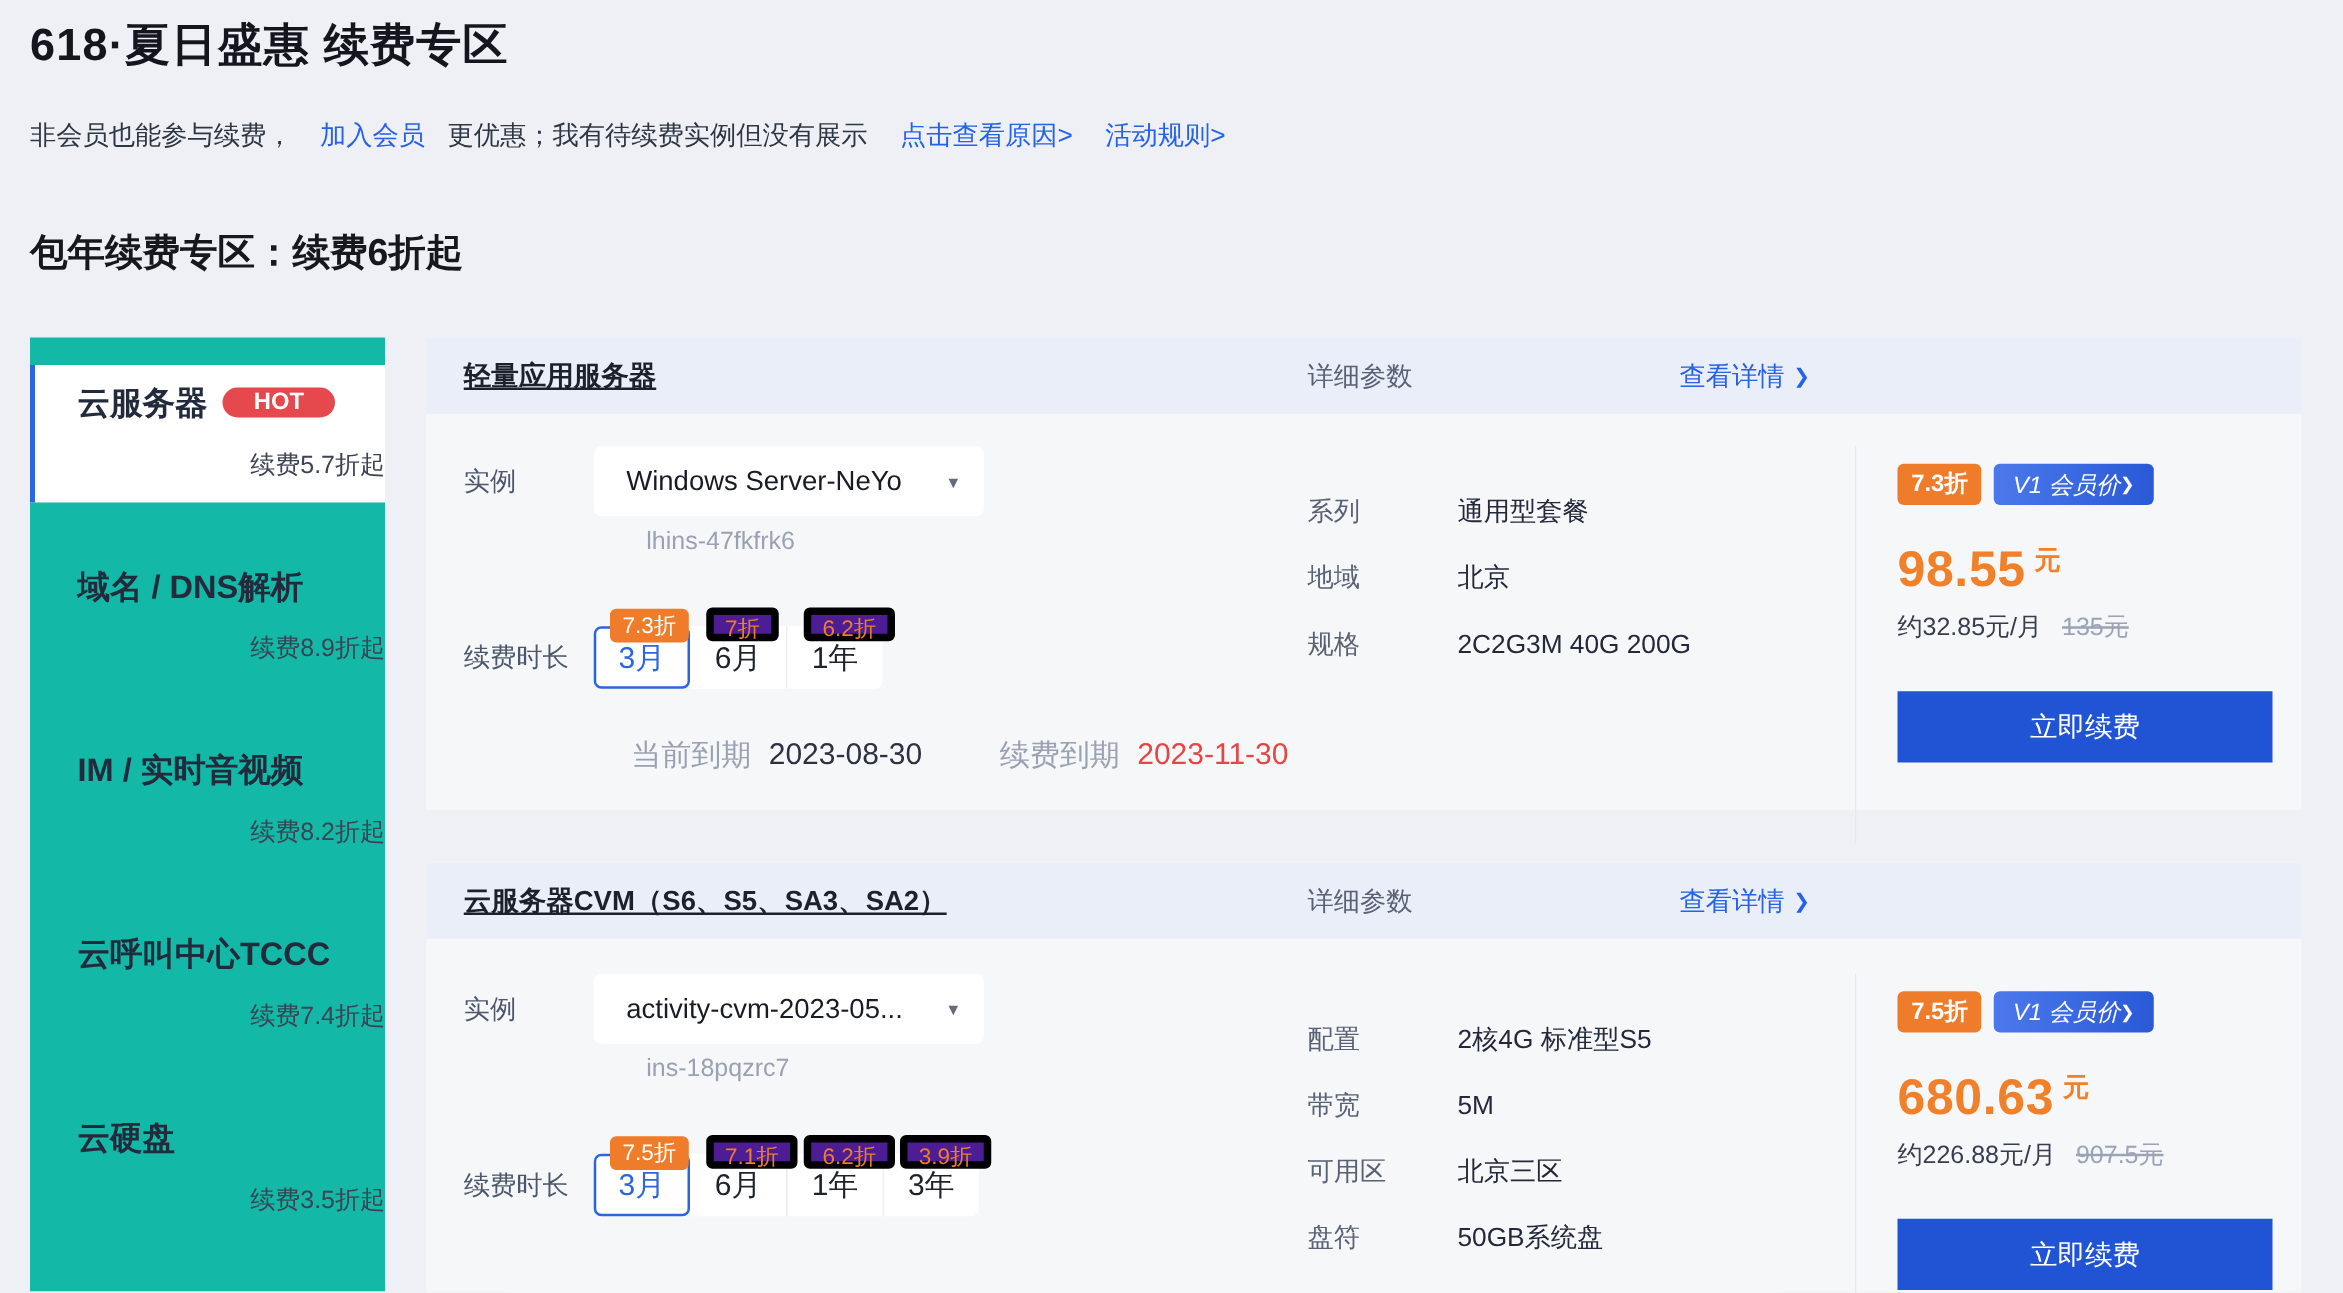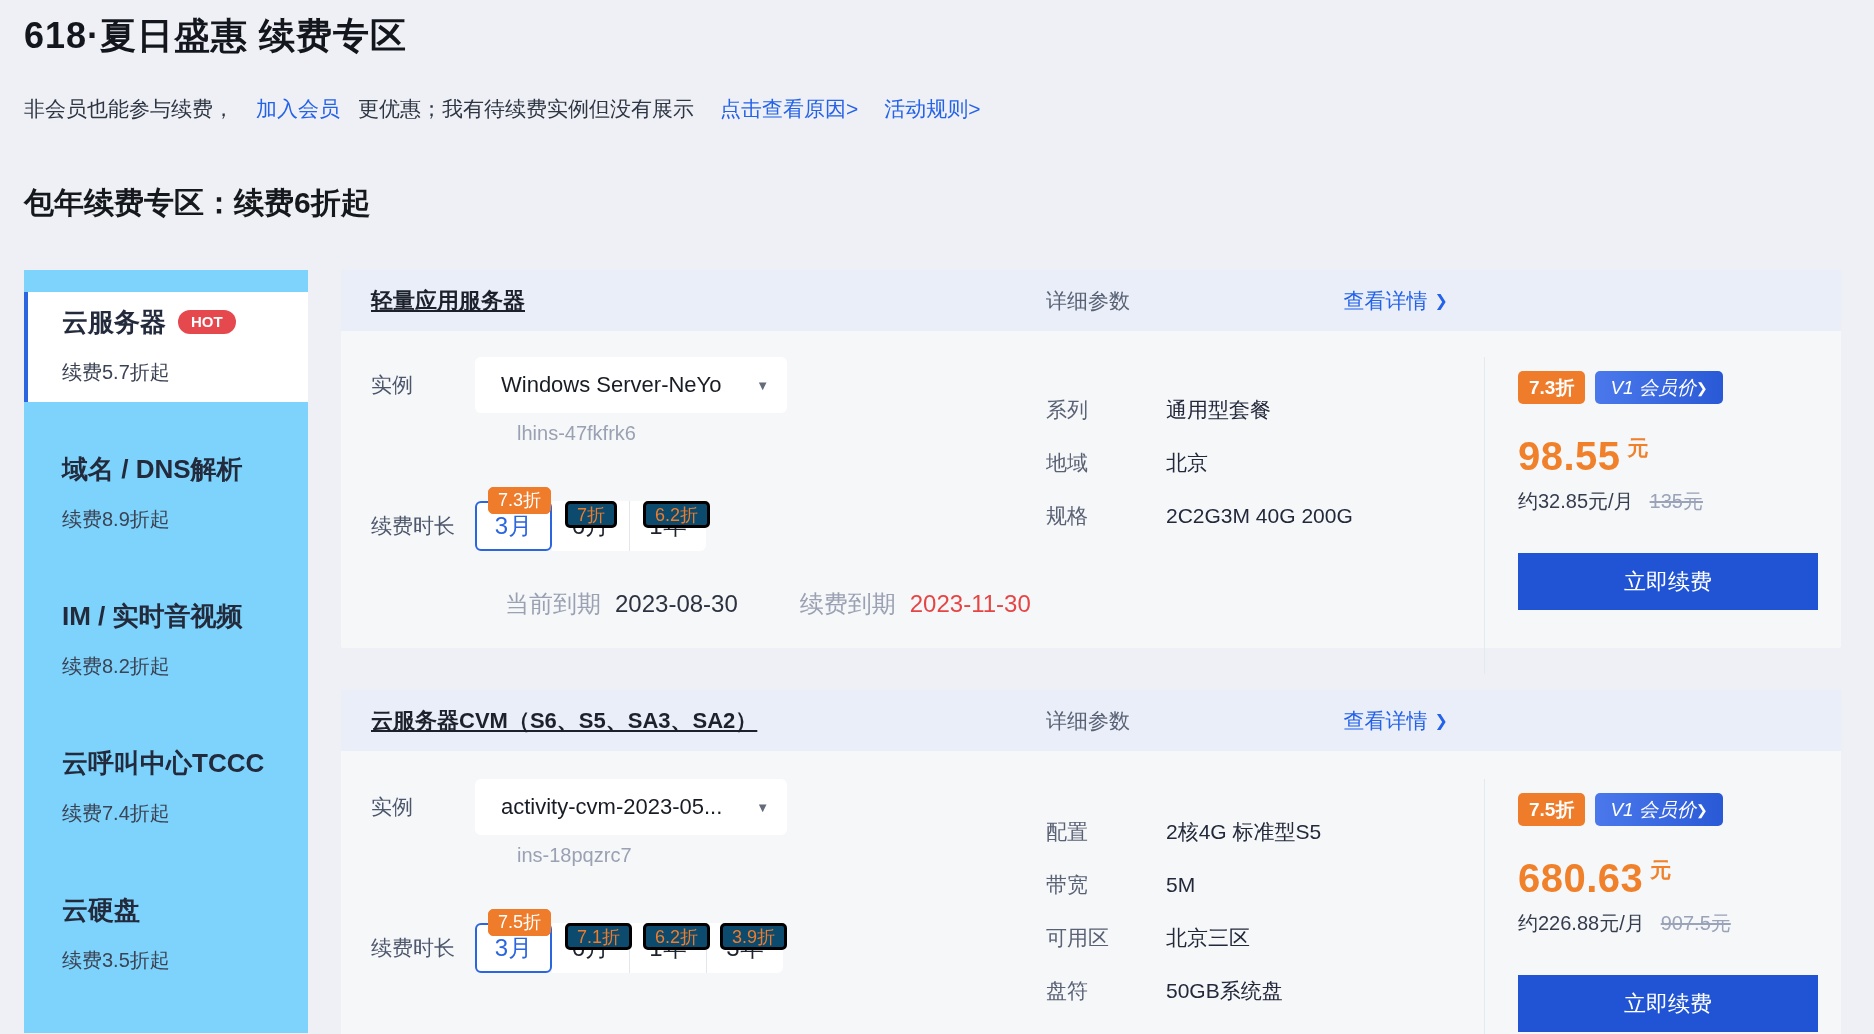--- a/index.html
+++ b/index.html
@@ -13,26 +13,26 @@
   .subtitle .lnk { color:#2462e8; text-decoration:none; font-weight:500; cursor:pointer; }
   .lnk-join { margin:0 18px 0 22px; }
   .lnk-reason { margin-left:26px; }
   .lnk-rules { margin-left:26px; }
   .h2 { margin-top:62px; font-size:30px; font-weight:bold; color:#15181d; line-height:37px; }
 
   
   .content { margin-top:49px; display:flex; gap:33px; align-items:stretch; height:763px; }
 
   
-  .sidebar { width:284px; flex-shrink:0; background:#7dd3fc; padding-top:22px; height:100%; }
+  .sidebar { width:284px; flex-shrink:0; background:#14b8a6; padding-top:22px; height:100%;text-align:right; }
   .side-item { position:relative; height:110px; margin-bottom:37px; padding:14px 0 0 38px; cursor:pointer; }
   .side-item.selected { background:#ffffff; border-left:4px solid #2b65e0; padding-left:34px; }
   .side-title { font-size:26px; font-weight:bold; color:#222a3c; line-height:32px; display:flex; align-items:center; }
   .side-sub { margin-top:22px; font-size:20px; color:#3c4354; line-height:24px; }
-  .hot { display:inline-block; margin-left:12px; background:#e5484d; color:#fff; font-size:15px; font-weight:bold; line-height:15px; padding:4px 13px 5px; border-radius:12px; }
+  .hot { display:inline-block; margin-left:12px; background:#e5484d; color:#fff; font-size:19px; font-weight:bold; line-height:15px; padding:4px 25px 5px; border-radius:12px; }
 
   
   .cards { flex:1; display:flex; flex-direction:column; gap:42px; }
   .card { background:#f6f7f9; border-radius:2px; height:378px; flex-shrink:0; }
   .card-header { position:relative; height:61px; background:#e9eef8; display:flex; align-items:center; padding-left:30px;text-decoration:underline; }
   .card-title { font-size:22px; font-weight:bold; color:#1c212c; }
   .params-header { position:absolute; left:705px; font-size:21px; color:#596174; }
   .detail-link { position:absolute; right:393px; font-size:21px; color:#2462e8; text-decoration:none; font-weight:500; display:flex; align-items:center; cursor:pointer; }
   .detail-link .arrow { font-size:16px; margin-left:7px; font-weight:bold; }
 
@@ -48,21 +48,21 @@
   .dropdown .caret { font-size:13px; color:#646c7c; margin-left:8px; }
   .inst-id { margin:9px 0 0 146px; font-size:20px; color:#9aa1b2; }
   .row-duration { margin-top:56px; align-items:center; }
   .tabs { display:flex; position:relative; }
   .tab { position:relative; width:77px; height:50px; background:#fff; display:flex; align-items:center; justify-content:center; font-size:24px; color:#1d222c; cursor:pointer; }
   .tab:last-child { border-radius:0 6px 6px 0; }
   .tab:not(.selected) + .tab:not(.selected) { border-left:1px solid #e3e6ed; }
   .tab.selected { border:2px solid #2b65e0; border-radius:6px; color:#2b65e0; z-index:2; }
   .disc { position:absolute; top:-15px; left:13px; height:27px; line-height:25px; padding:0 9px; font-size:18px; border-radius:5px; white-space:nowrap; z-index:3; }
   .disc.filled { background:#ee7c2a; border:1px solid #ee7c2a; color:#fff; }
-  .disc.outline { background:#0c4a6e; border:3px solid #000000; color:#ee7c2a; line-height:23px;margin-top:15px; }
+  .disc.outline { background:#4c1d95; border:6px solid #000000; color:#ee7c2a; line-height:23px; }
   .tab.selected .disc { top:-16px; left:11px; }
   .dates { margin:37px 0 0 134px; display:flex; align-items:center; font-size:24px; }
   .dlabel { color:#9aa1b2; }
   .dval { color:#2c3240; margin-left:14px; }
   .dval.red { color:#e54545; }
   .dates .dlabel + .dval { margin-right:62px; }
   .dates .dval:last-child { margin-right:0; }
 
   
   .params-col { position:absolute; left:705px; top:40px; }

